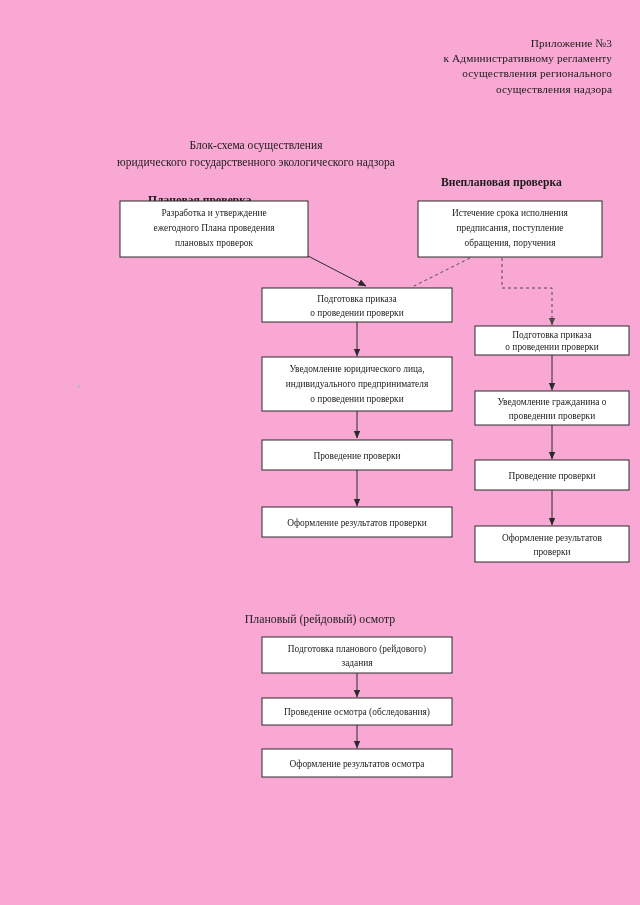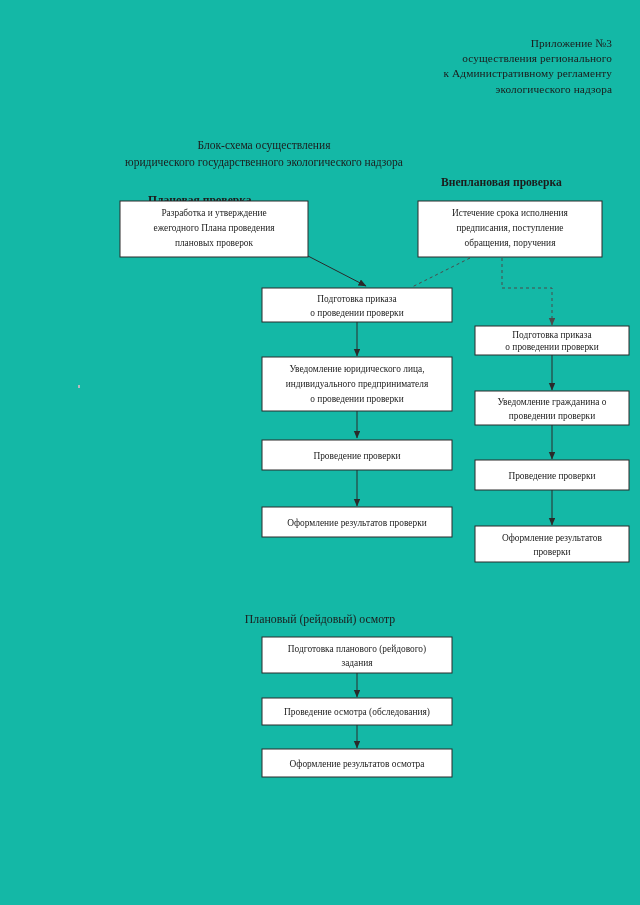--- a/index.html
+++ b/index.html
@@ -13,21 +13,21 @@
     font-family: "Liberation Serif", "DejaVu Serif", serif;
     color: #1c1c1c;
     position: relative;
     overflow: hidden;
   }
   .page {
     position: absolute;
     left: 0; top: 0;
     width: 640px;
     height: 905px;
-    background: #14b8a6;
+    background: #f9a8d4;
   }
   
   .appendix {
     position: absolute;
     right: 28px;
     top: 36px;
     width: 290px;
     text-align: right;
     font-size: 11.3px;
     line-height: 15.2px;
@@ -37,21 +37,20 @@
 
   
   .doc-title {
     position: absolute;
     left: 0;
     top: 137px;
     width: 512px;
     text-align: center;
     font-size: 11.5px;
     line-height: 17px;
-    margin-left: 8px;
   }
 
   
   .col-head {
     position: absolute;
     font-weight: bold;
     font-size: 11.6px;
     white-space: nowrap;
   }
   #head-planned  { left: 148px; top: 194px; }
@@ -101,23 +100,23 @@
     background: #b9b9bd;
   }
 </style>
 </head>
 <body>
 
 <div class="page">
 
   <div class="appendix">
     <div>Приложение №3</div>
+    <div>к Административному регламенту</div>
     <div>осуществления регионального</div>
-    <div>к Административному регламенту</div>
-    <div>экологического надзора</div>
+    <div>осуществления надзора</div>
   </div>
 
   <div class="doc-title">
     <div>Блок-схема осуществления</div>
     <div>юридического государственного экологического надзора</div>
   </div>
 
   <div class="col-head" id="head-planned">Плановая проверка</div>
   <div class="col-head" id="head-unplanned">Внеплановая проверка</div>
   <div id="head-raid">Плановый (рейдовый) осмотр</div>

